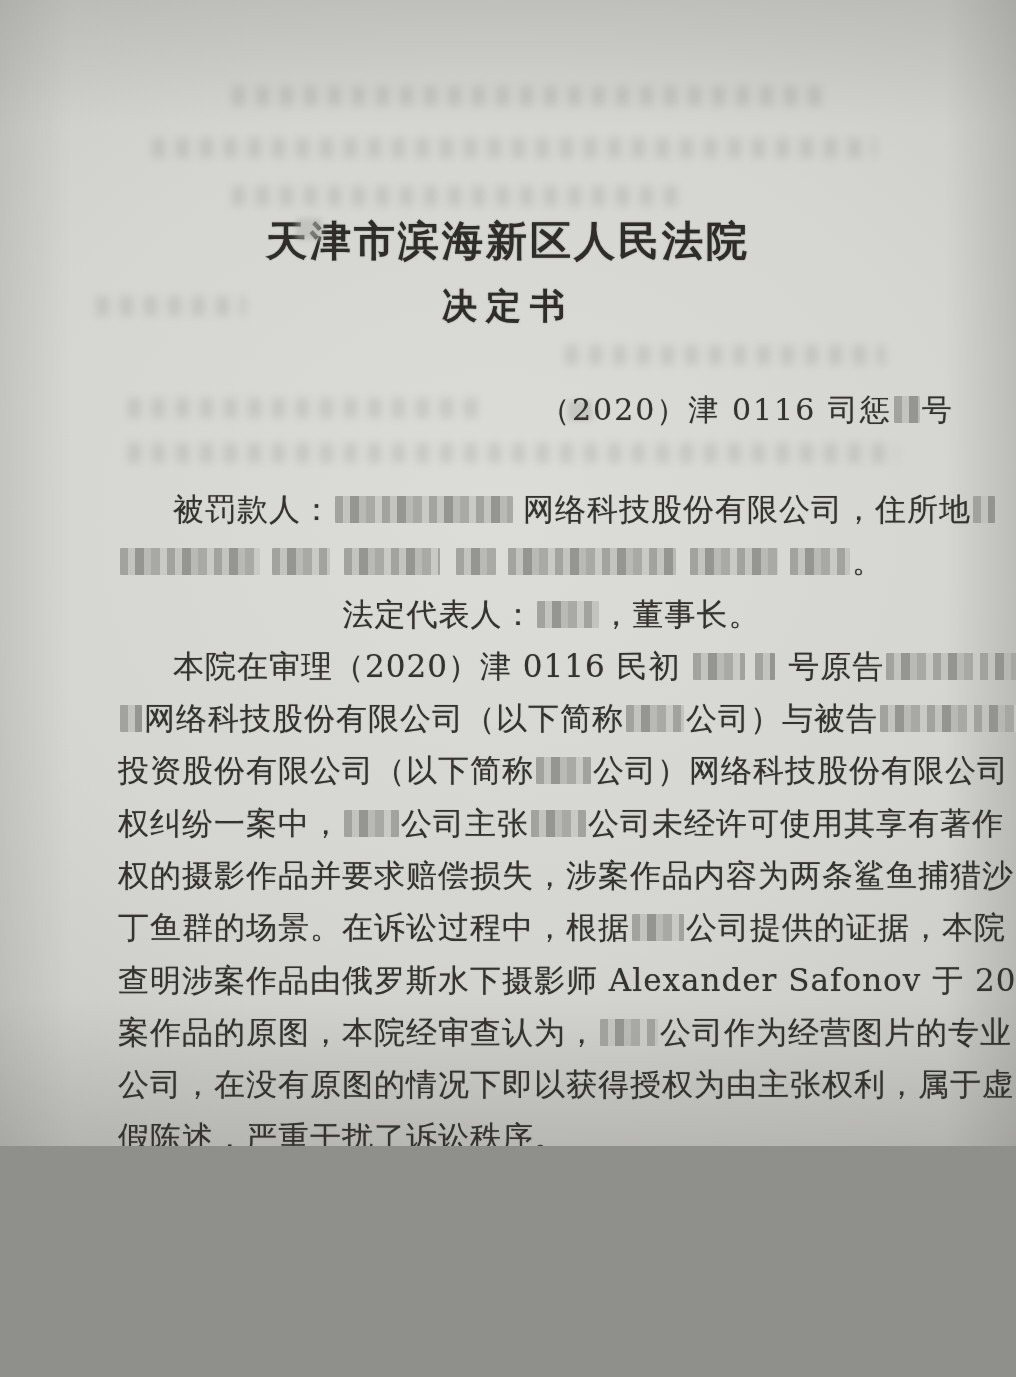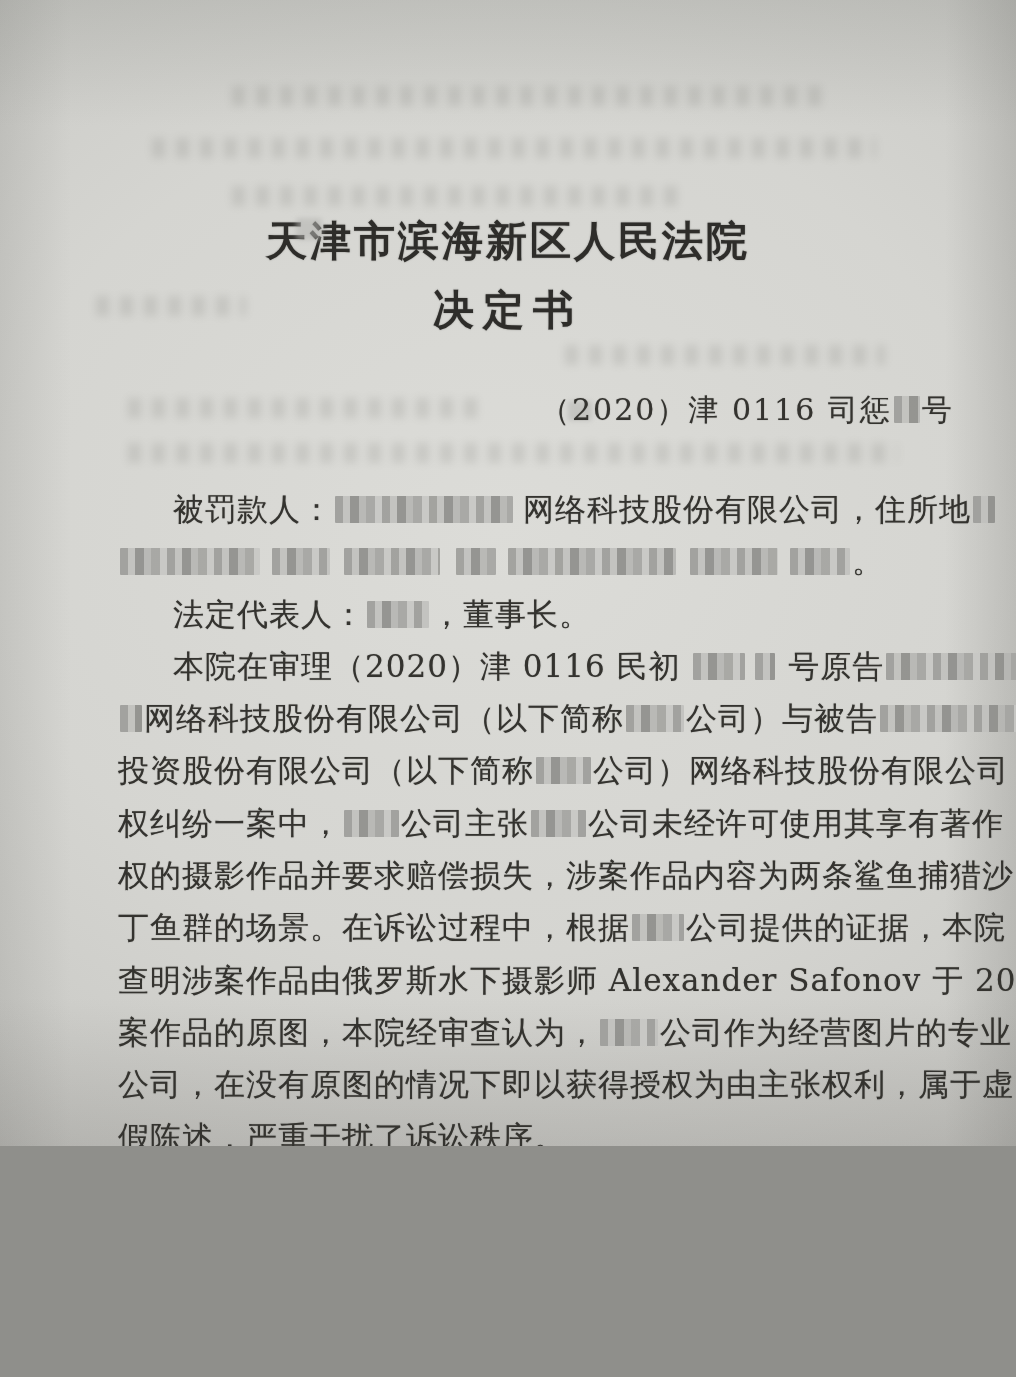--- a/index.html
+++ b/index.html
@@ -12,34 +12,34 @@
       radial-gradient(95% 72% at 49% 46%, #dcdcd8 0%, #d5d5d1 52%, #c5c5c1 100%);
     font-family:"DejaVu Serif","Liberation Serif",serif;
     color:#34332f;
   }
   .title-block{position:absolute;top:214px;left:0;width:100%;text-align:center;}
   .court-name{
     font-size:41px;font-weight:bold;letter-spacing:3px;margin:0;color:#2e2d2a;
     text-shadow:0 0 1.5px rgba(46,45,42,.55);
   }
   .doc-type{
-    font-size:41px;font-weight:bold;letter-spacing:9px;margin:14px 0 0 0;color:#2e2d2a;
+    font-size:35px;font-weight:bold;letter-spacing:9px;margin:14px 0 0 0;color:#2e2d2a;
     text-shadow:0 0 1.5px rgba(46,45,42,.55);
   }
   .case-number{
     position:absolute;top:390px;left:540px;font-size:30px;letter-spacing:2px;
     white-space:nowrap;text-shadow:0 0 1px rgba(52,51,47,.5);
   }
   .body-text{
     position:absolute;top:486px;left:118px;width:812px;
     font-size:31px;letter-spacing:1px;
     text-shadow:0 0 1px rgba(52,51,47,.5);
   }
   .doc-line{height:52.3px;line-height:46px;white-space:nowrap;}
-  .doc-line.indent{padding-left:55px;}
+  .doc-line.indent{padding-left:55px;text-align:center;}
   .seg-text{display:inline;}
   .redact{
     display:inline-block;height:27px;margin:0 2px;vertical-align:-3px;border-radius:1px;
     background:repeating-linear-gradient(90deg,
       #9d9d9a 0 8px,#c1c1be 8px 15px,#8e8e8b 15px 24px,#b6b6b3 24px 31px,#a4a4a1 31px 40px,#c8c8c5 40px 47px);
     filter:blur(.7px);opacity:.9;
   }
   .seg-gap{display:inline-block;height:1px;}
   .bleed{
     position:absolute;height:20px;pointer-events:none;

